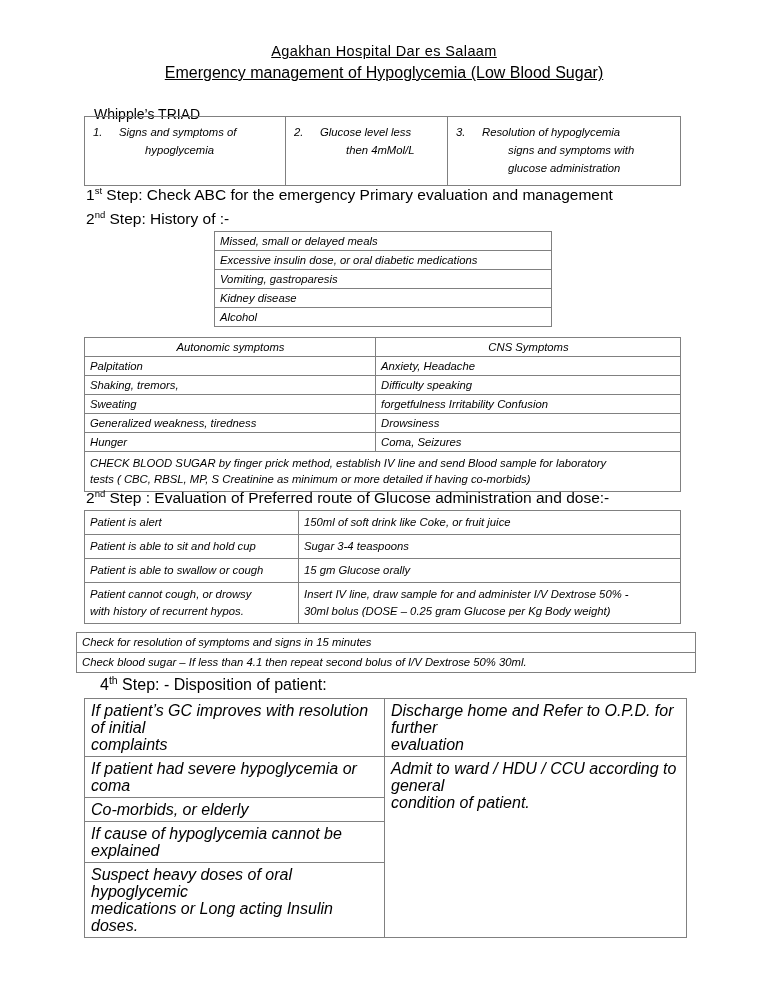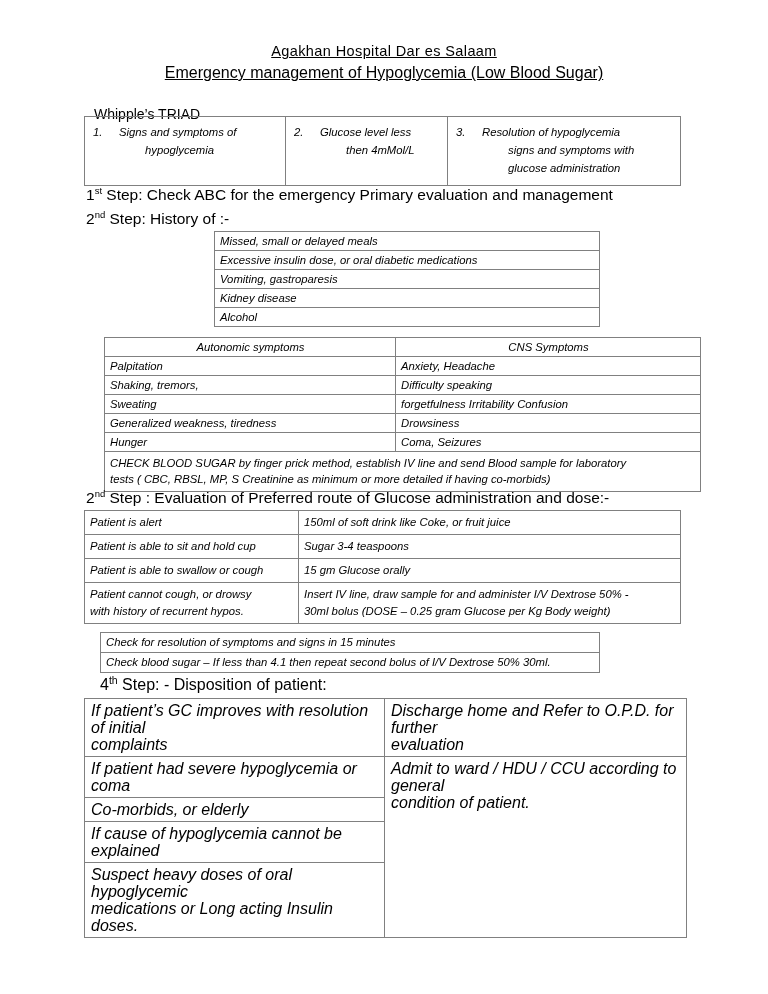--- a/index.html
+++ b/index.html
@@ -119,36 +119,35 @@
     display: block;
     padding-left: 0;
     text-indent: 0;
   }
 
   
   .history-table {
     position: absolute;
     left: 214px;
     top: 231px;
-    width: 386px;
+    width: 338px;
   }
   .history-table td {
     padding: 2px 4px 2px 5px;
     font-size: 11.3px;
     line-height: 14px;
     height: 13px;
   }
 
   
   .symptoms-table {
     position: absolute;
     left: 84px;
     top: 337px;
     width: 596px;
-    margin-left: 20px;
   }
   .symptoms-table td {
     padding: 2px 4px 2px 5px;
     font-size: 11.3px;
     line-height: 14px;
   }
   .symptoms-table td.center {
     text-align: center;
   }
   .symptoms-table .span-cell {
@@ -165,23 +164,23 @@
   }
   .glucose-table td {
     padding: 3px 4px 3px 5px;
     font-size: 11.3px;
     line-height: 17px;
   }
 
   
   .recovery-table {
     position: absolute;
-    left: 100px;
+    left: 76px;
     top: 632px;
-    width: 500px;
+    width: 620px;
   }
   .recovery-table td {
     padding: 2px 4px 2px 5px;
     font-size: 11.3px;
     line-height: 15px;
   }
 
   
   .disposition-table {
     position: absolute;

